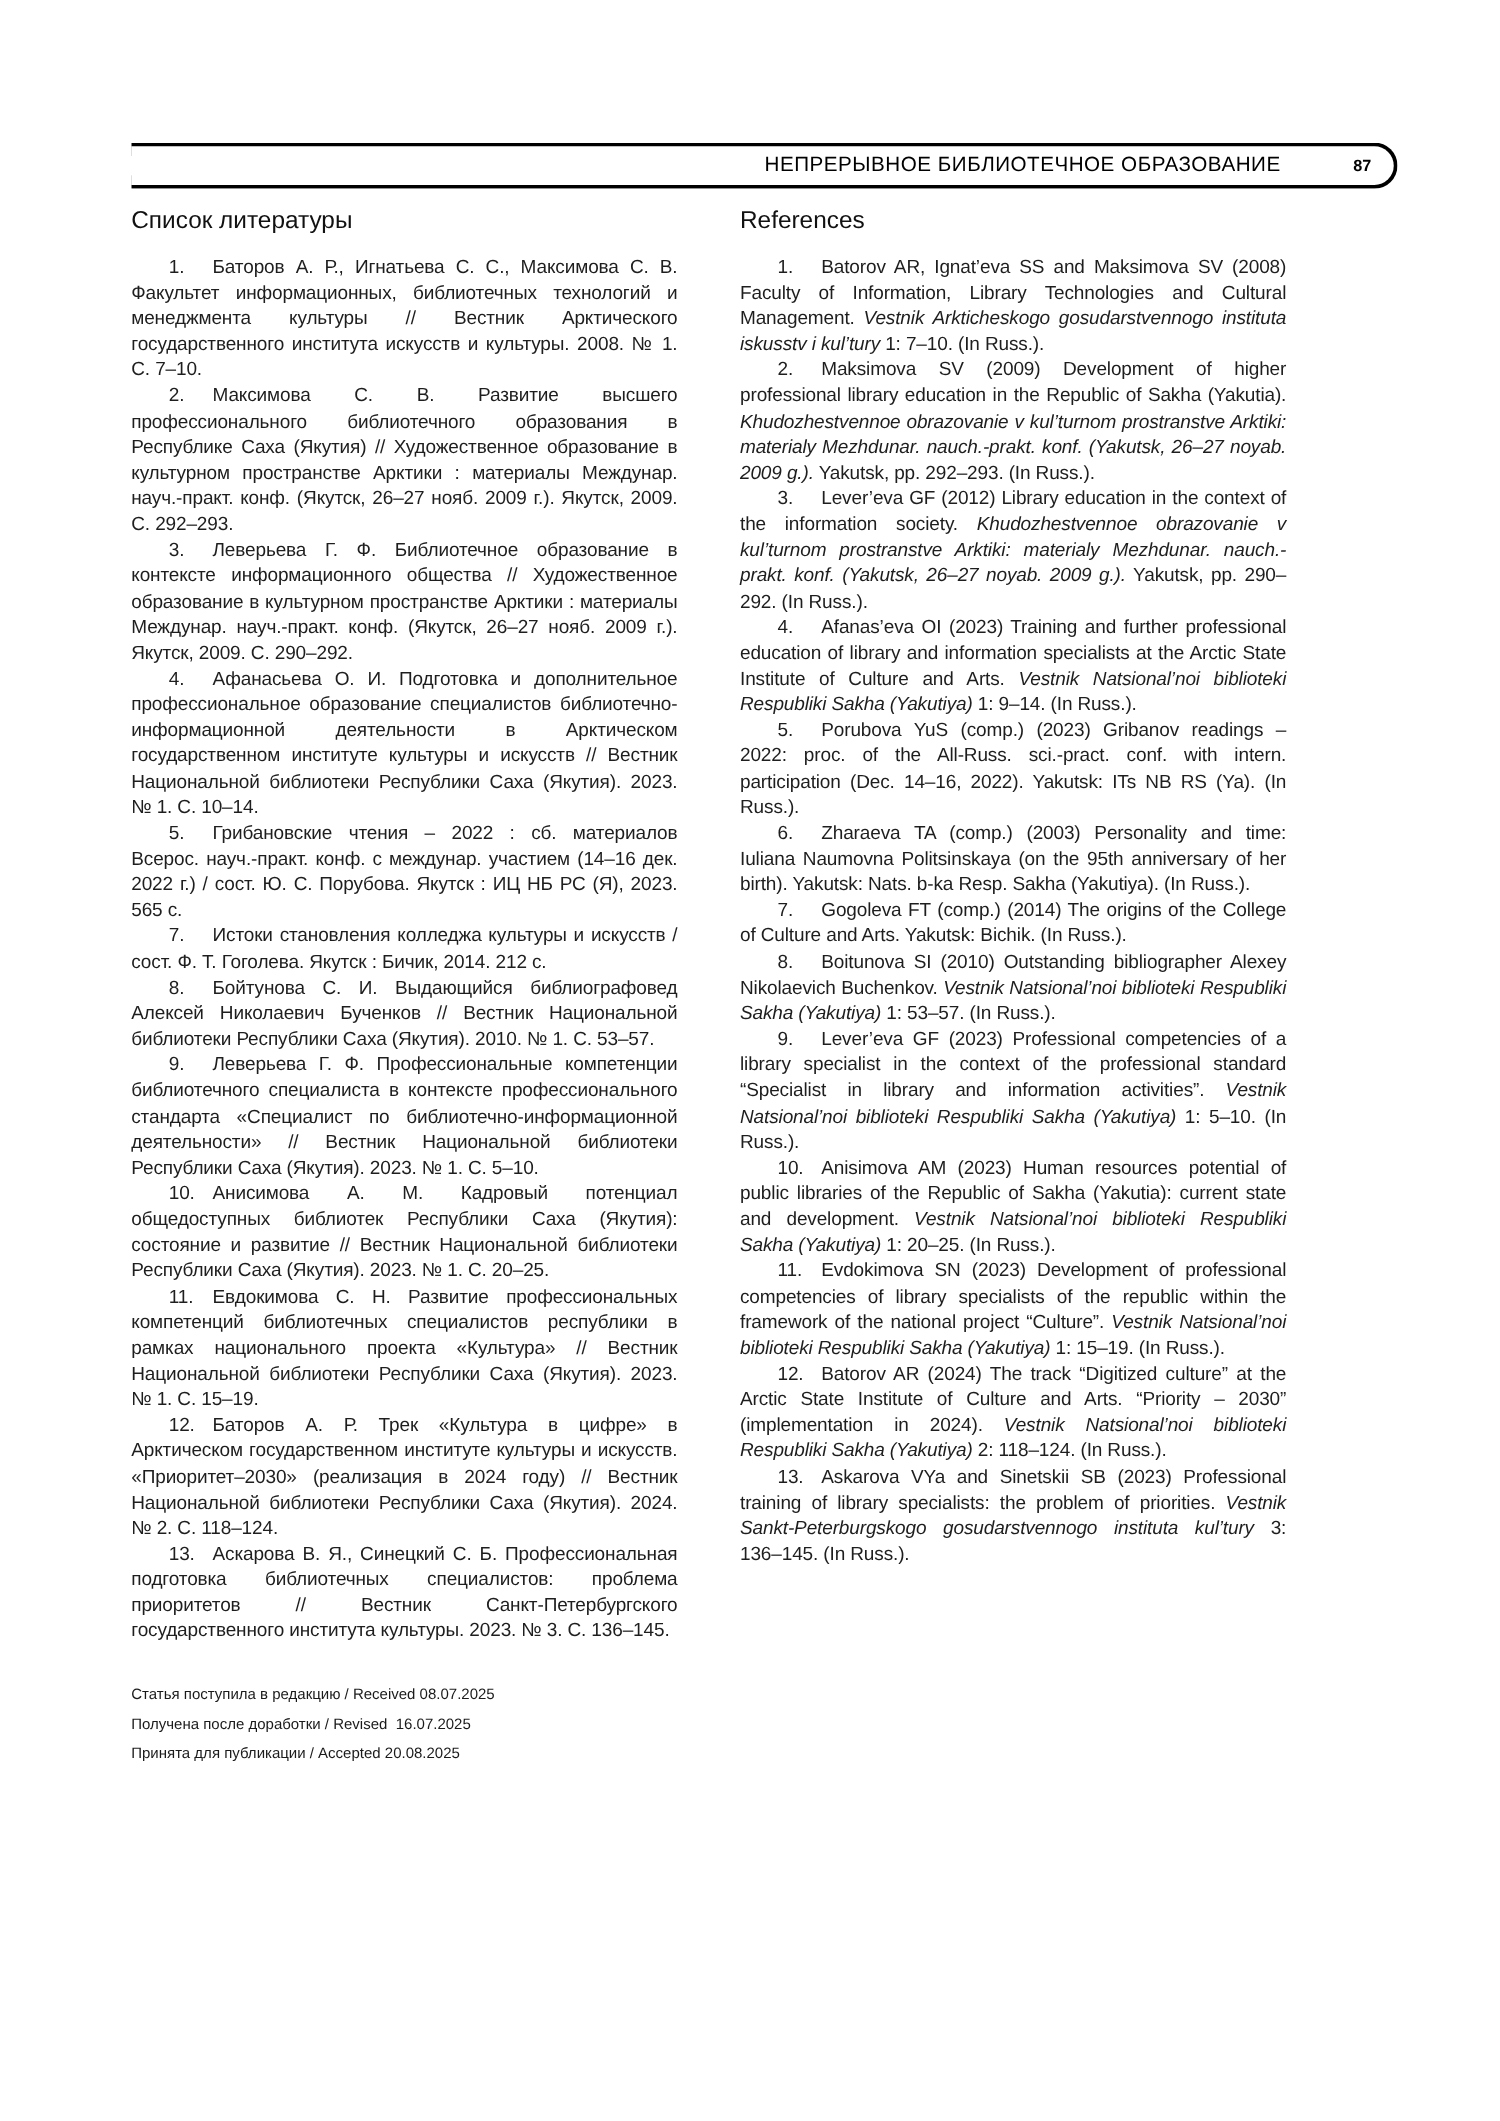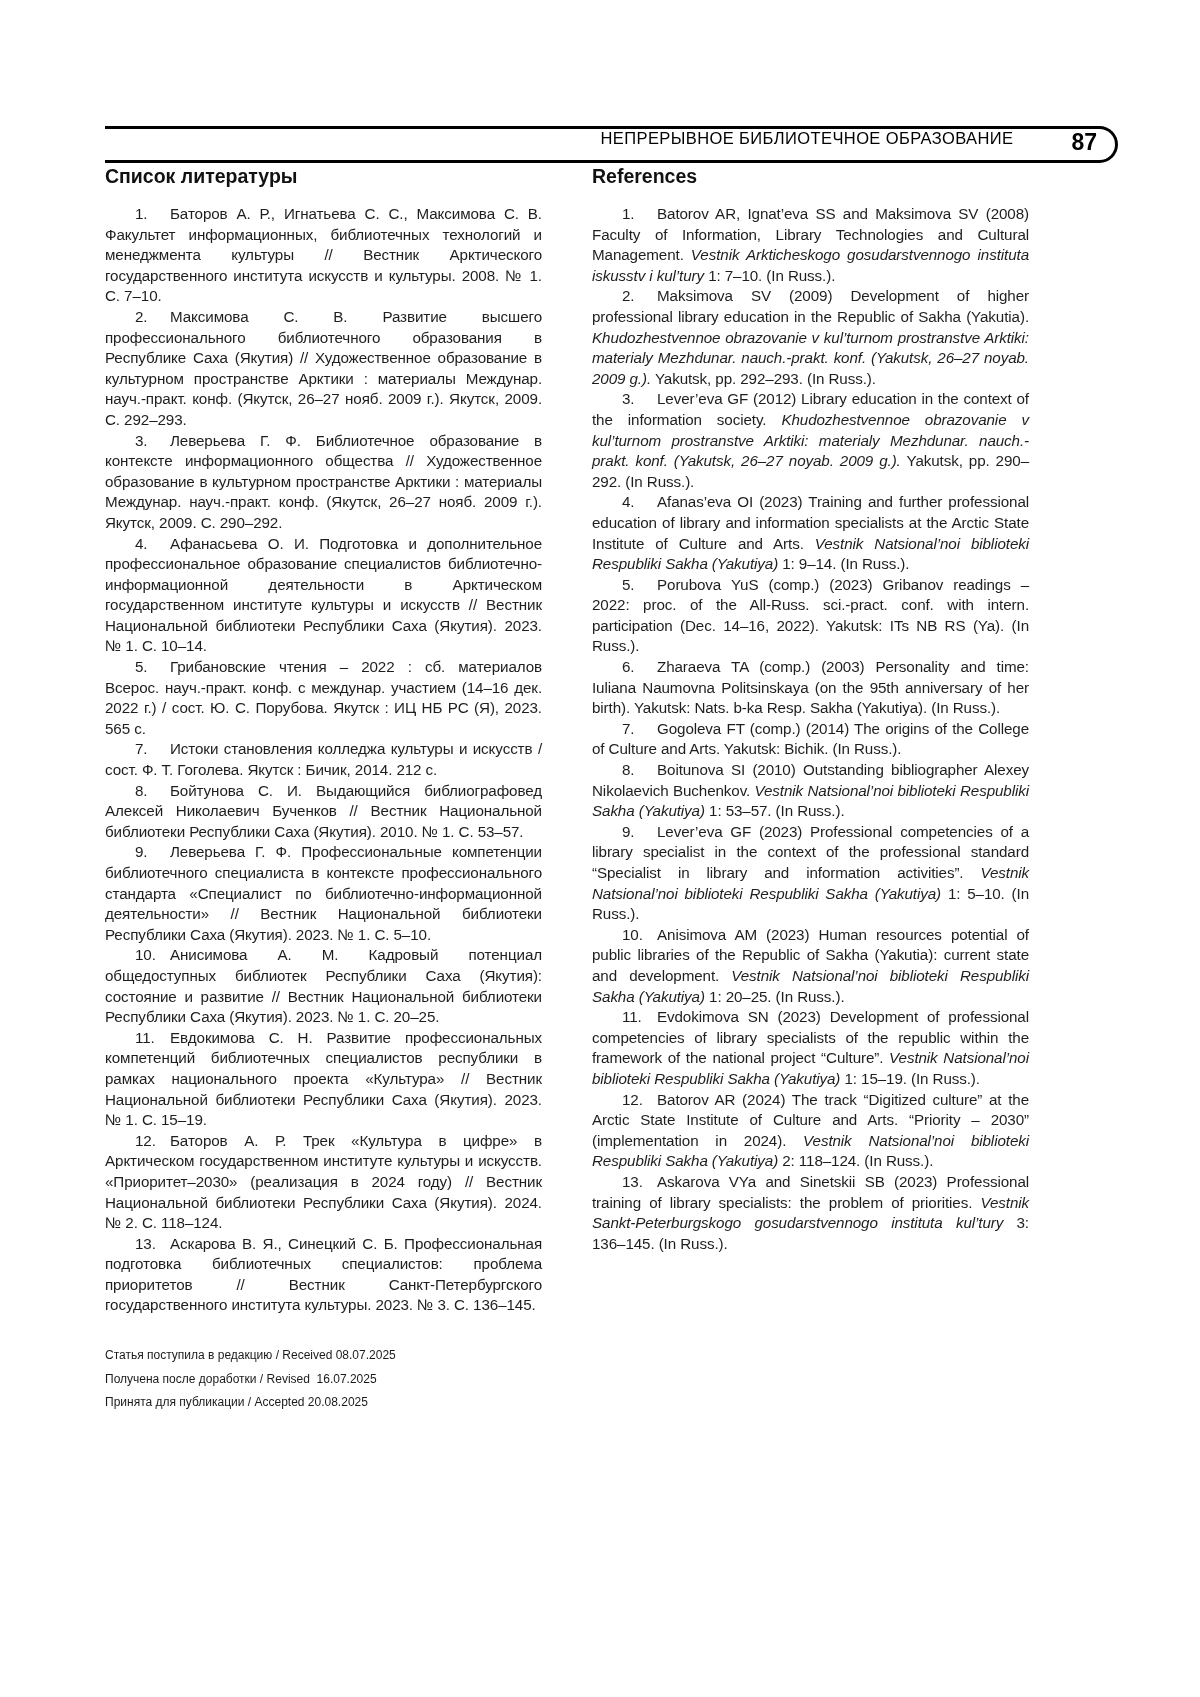--- a/index.html
+++ b/index.html
@@ -19,48 +19,47 @@
   .running-header {
     position:absolute;
     left:105px; top:114px;
     width:1013px; height:37px;
     box-sizing:border-box;
     border-top:3px solid #000;
     border-bottom:3px solid #000;
     border-right:3px solid #000;
     border-radius:0 19px 19px 0;
     display:flex;
-    align-items:flex-start;
+    align-items:center;
     justify-content:flex-end;
     padding-right:18px;
-    margin-top:12px;
   }
   .rh-title {
     font-size:16.5px;
     letter-spacing:0.4px;
     color:#000;
     white-space:nowrap;
   }
   .rh-page {
     font-weight:bold;
-    font-size:23px;
+    font-size:13px;
     margin-left:58px;
     color:#000;
   }
   .columns {
     position:absolute;
     left:105px; top:165px;
     width:925px;
     display:flex;
     gap:50px;
   }
   .col { width:437px; }
   .col-heading {
     font-size:19.5px;
-    font-weight:bold;
+    font-weight:normal;
     color:#111;
     margin:0 0 16px 0;
     line-height:23px;
   }
   .refs p {
     margin:0;
     font-size:15.2px;
     line-height:20.6px;
     text-align:justify;
     text-indent:30px;

